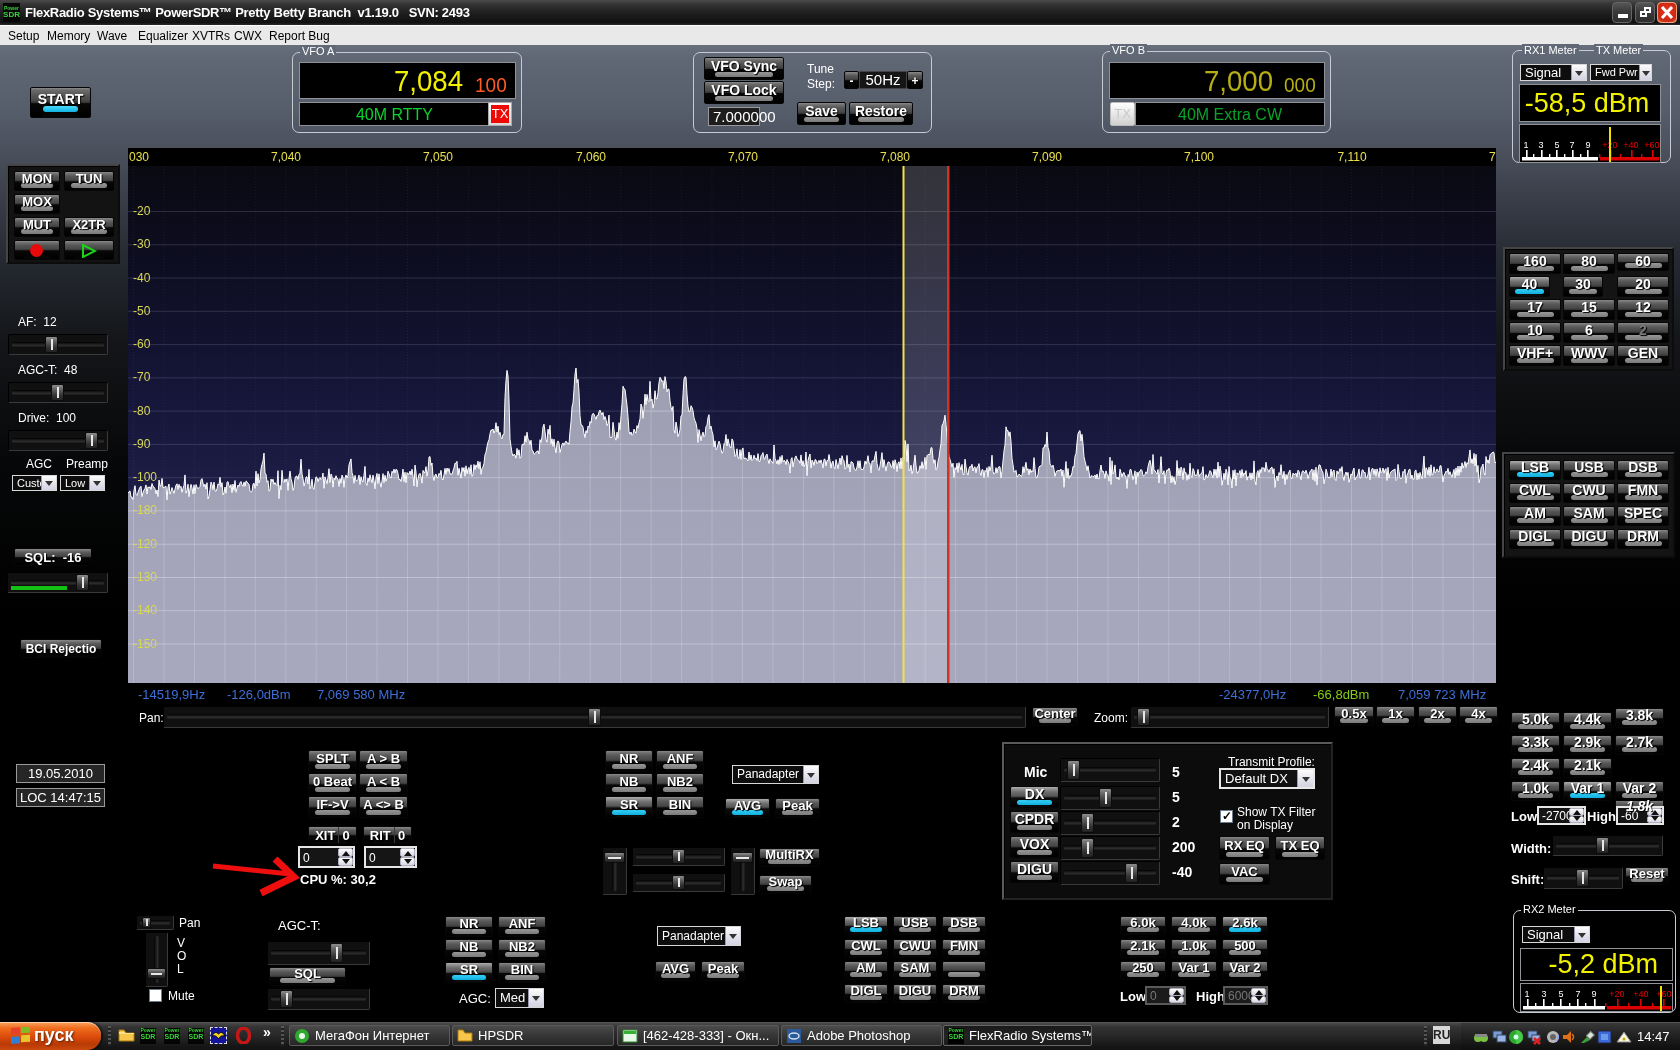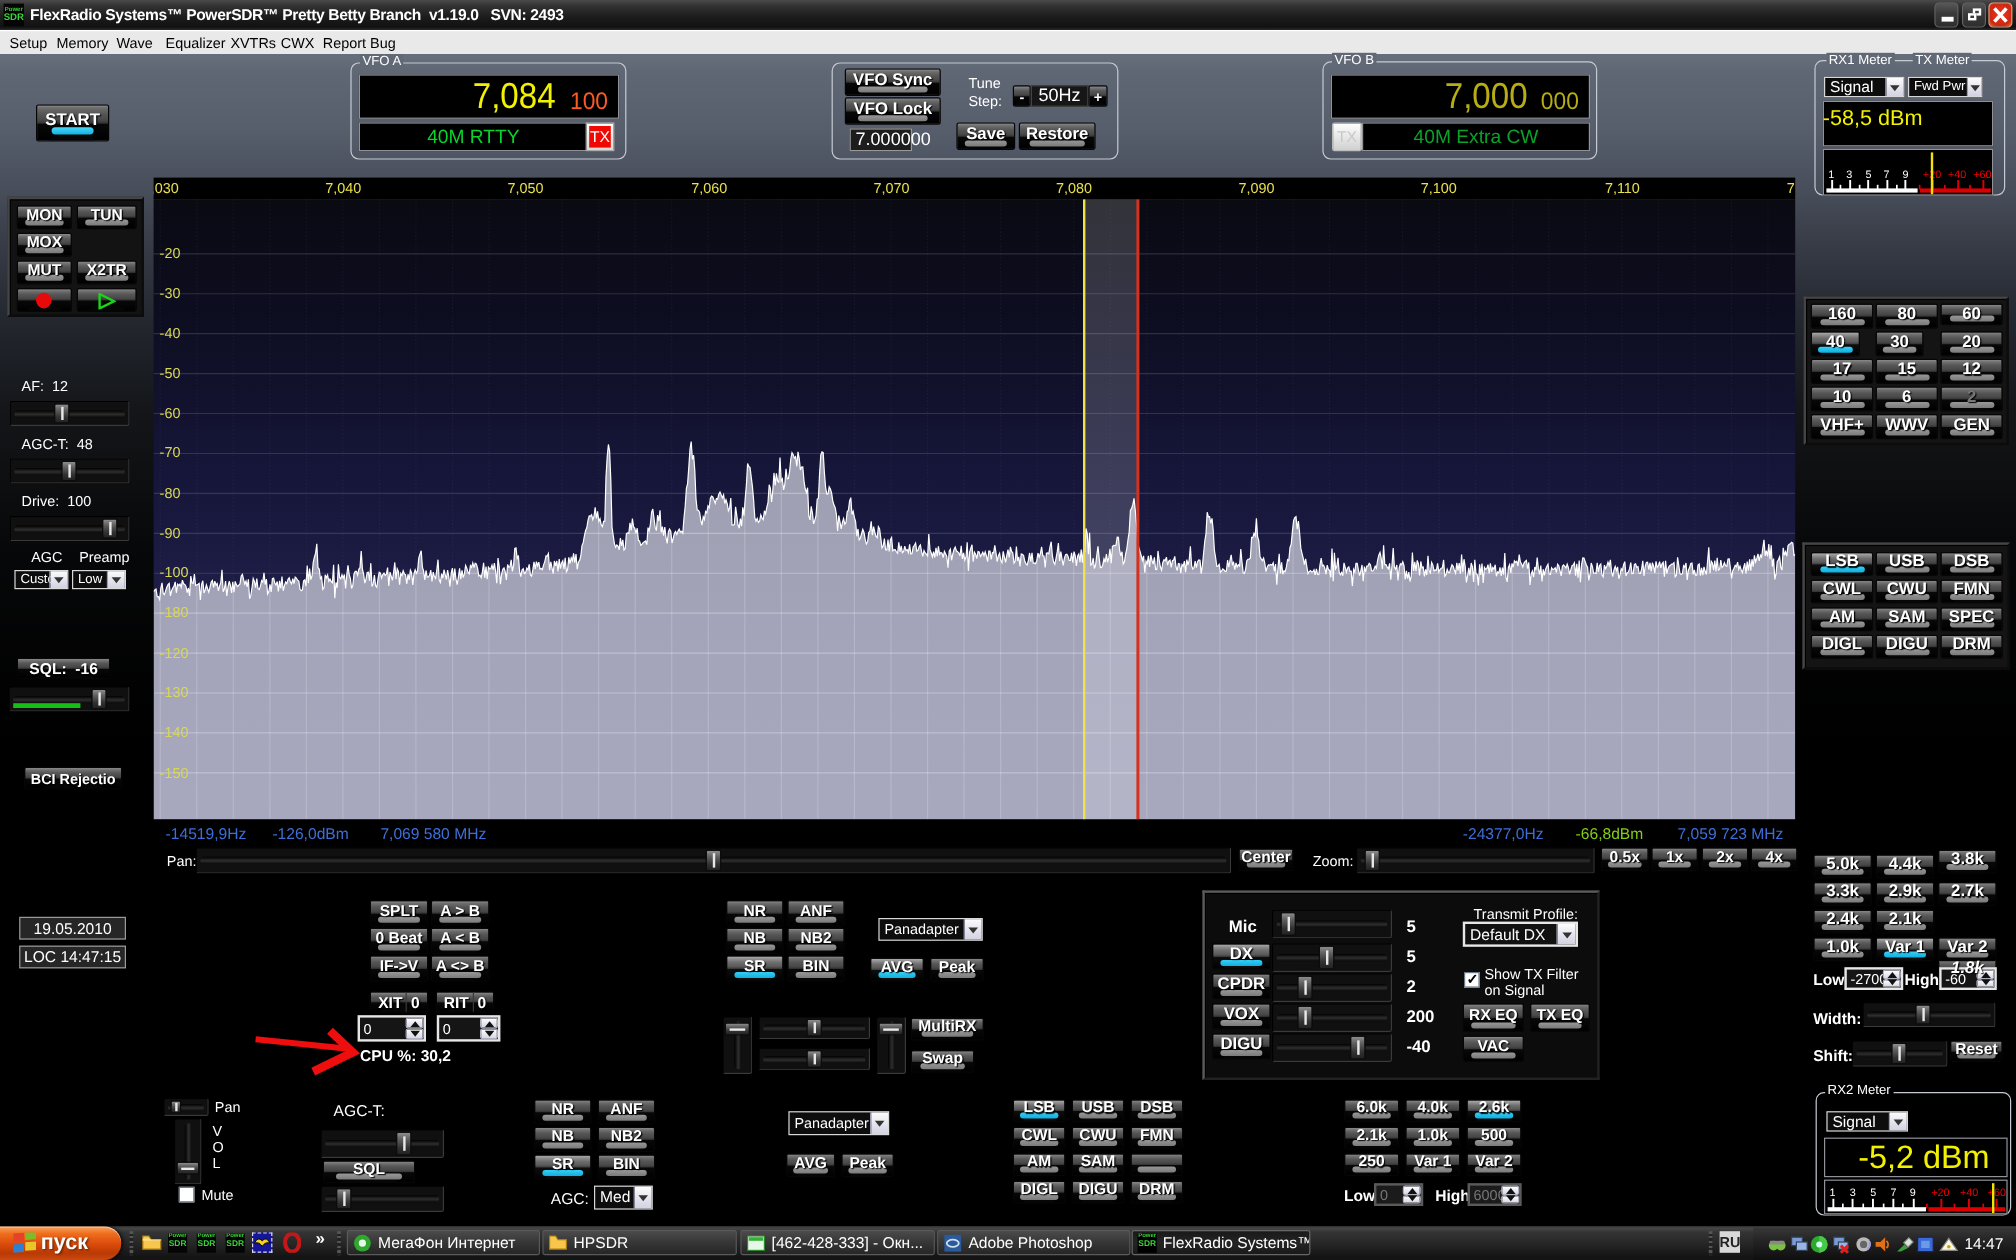--- a/index.html
+++ b/index.html
@@ -128,21 +128,21 @@
       <b class="tri"></b>
     </div>
   </div>
 <div class="cmb" style="left:1590px;top:64px;width:62px;height:17px;">
     <span style="font-size:11px;color:#fff;line-height:15px;">Fwd Pwr</span>
     <div class="cbt" style="width:12px;">
       <b class="tri"></b>
     </div>
   </div>
 <div class="disp" style="left:1519px;top:84px;width:142px;height:38px;border-color:#909298;background:#000"></div>
-<div class="ab" style="left:1519px;top:88px;font-size:18px;color:#f2f200;width:136px;text-align:left;">-58,5 dBm</div>
+<div class="ab" style="left:1519px;top:88px;font-size:27px;color:#f2f200;width:136px;text-align:center;">-58,5 dBm</div>
 <div class="disp" style="left:1519px;top:124px;width:142px;height:39px;border-color:#909298;background:#000"><svg width="140" height="37" viewBox="0 0 140 37">
       <text x="6" y="23" fill="#fff" font-size="9" text-anchor="middle">1</text>
       <rect x="6" y="25" width="1.6" height="8" fill="#fff"></rect>
       <rect x="13" y="29" width="1.4" height="4" fill="#fff"></rect>
       <text x="21" y="23" fill="#fff" font-size="9" text-anchor="middle">3</text>
       <rect x="21" y="25" width="1.6" height="8" fill="#fff"></rect>
       <rect x="29" y="29" width="1.4" height="4" fill="#fff"></rect>
       <text x="37" y="23" fill="#fff" font-size="9" text-anchor="middle">5</text>
       <rect x="36" y="25" width="1.6" height="8" fill="#fff"></rect>
       <rect x="44" y="29" width="1.4" height="4" fill="#fff"></rect>
@@ -602,21 +602,21 @@
 <div class="ab" style="left:1219px;top:768px;width:96px;height:21px;border:2px solid #e8e8e8;background:#111;">
     <span style="position:absolute;left:4px;top:1px;color:#fff;font-size:13px;">Default DX</span>
     <div class="cbt" style="width:16px;">
       <b class="tri"></b>
     </div>
   </div>
 <div class="chk" style="left:1220px;top:810px;width:13px;height:13px;">
     <b>✓</b>
   </div>
 <div class="ab" style="left:1237px;top:805px;font-size:12px;color:#fff;">Show TX Filter</div>
-<div class="ab" style="left:1237px;top:818px;font-size:12px;color:#fff;">on Signal</div>
+<div class="ab" style="left:1237px;top:818px;font-size:12px;color:#fff;">on Display</div>
 <div class="gb" style="left:1219px;top:836px;width:51px;height:24px;">
     <span style="line-height:17px;font-size:13px;color:#fff">RX EQ</span>
     <i></i>
   </div>
 <div class="gb" style="left:1275px;top:836px;width:50px;height:24px;">
     <span style="line-height:17px;font-size:13px;color:#fff">TX EQ</span>
     <i></i>
   </div>
 <div class="gb" style="left:1219px;top:863px;width:51px;height:22px;">
     <span style="line-height:15px;font-size:13px;color:#fff">VAC</span>

